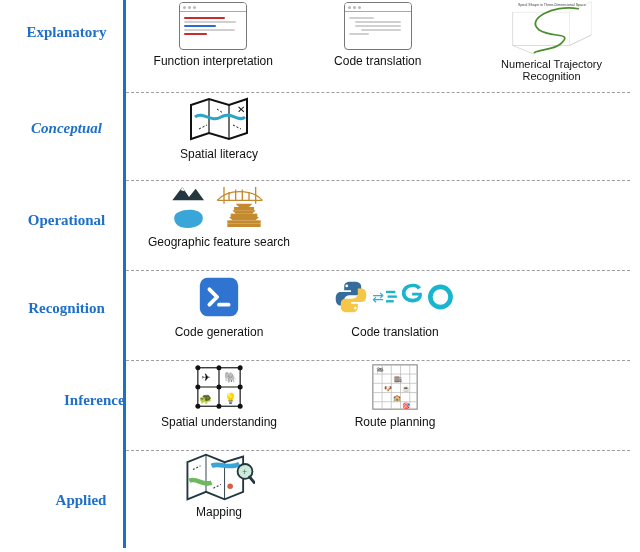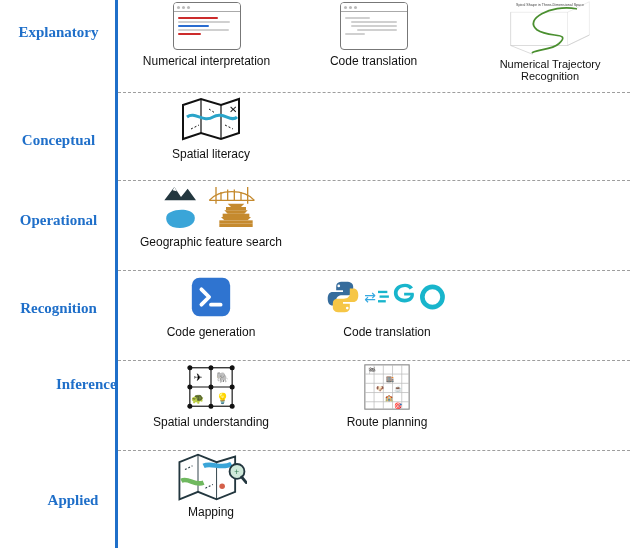--- a/index.html
+++ b/index.html
@@ -9,21 +9,21 @@
     height: 552px;
     background: #ffffff;
     font-family: "Segoe UI", Arial, sans-serif;
     overflow: hidden;
   }
   .wrap {
     display: flex;
     width: 640px;
     height: 552px;
     box-sizing: border-box;
-    padding: 0 4px 4px 8px;
+    padding: 0 4px 4px 16px;
     border-radius: 16px;
   }
   .sidebar {
     width: 110px;
     flex: 0 0 110px;
     position: relative;
     border-right: 3px solid #1f6fc9;
     box-sizing: border-box;
   }
   .sidebar .cat {
@@ -78,24 +78,24 @@
 
   
   .r0 { top: 0;    height: 93px;  border-top: none; }
   .r1 { top: 93px; height: 88px; }
   .r2 { top: 181px; height: 90px; }
   .r3 { top: 271px; height: 90px; }
   .r4 { top: 361px; height: 90px; }
   .r5 { top: 451px; height: 96px; }
 
   .cat0 { top: 24px; }
-  .cat1 { top: 132px; }
+  .cat1 { top: 120px; font-style: italic; }
   .cat2 { top: 212px; }
   .cat3 { top: 300px; }
-  .cat4 { top: 376px; margin-left: 48px; }
+  .cat4 { top: 392px; margin-left: 48px; }
   .cat5 { top: 492px; margin-left: 29px; }
 
   
   .window {
     width: 66px; height: 46px; border: 1px solid #777; border-radius: 4px;
     background: #fff; position: relative; overflow: hidden;
   }
   .window .chrome {
     height: 8px; background: #fff; border-bottom: 1px solid #aaa;
     display:flex; align-items:center; gap:2px; padding-left:3px;
@@ -140,21 +140,21 @@
               </div>
             <div class="body">
               <div class="line lr" style="width:70%"></div>
               <div class="line lg" style="width:90%"></div>
               <div class="line lb" style="width:55%"></div>
               <div class="line lg" style="width:88%"></div>
               <div class="line lr" style="width:40%"></div>
             </div>
           </div>
         </div>
-        <div class="label">Numerical interpretation</div>
+        <div class="label">Function interpretation</div>
       </div>
 
       <div class="card">
         <div class="icon">
           <div class="window">
             <div class="chrome">
                 <i></i>
                 <i></i>
                 <i></i>
               </div>

